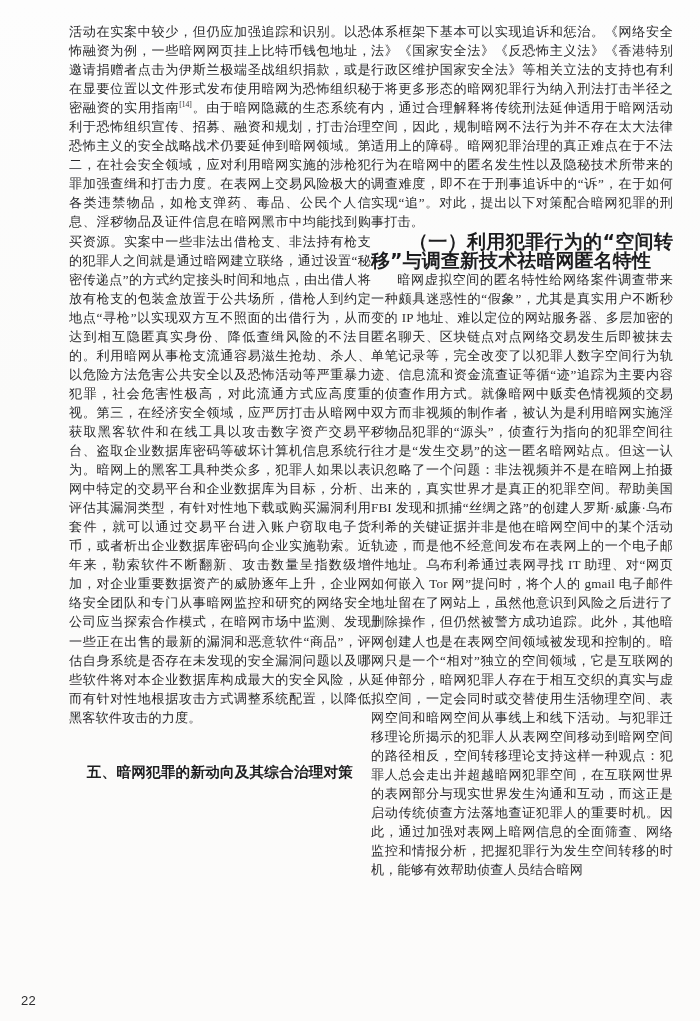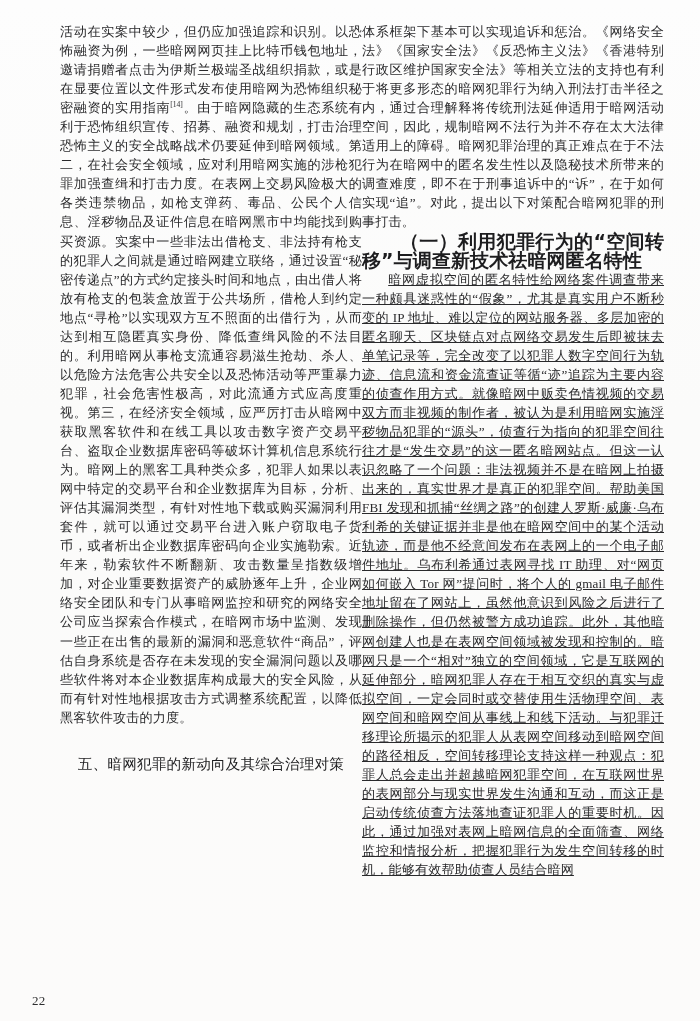--- a/index.html
+++ b/index.html
@@ -32,49 +32,49 @@
     width: 700px;
     height: 960px;
     display: flex;
     justify-content: flex-end;
   }
   .col {
     width: 302px;
     box-sizing: border-box;
   }
   .col-left { margin-left: 27px; }
-  .col-right { margin-right: 36px; }
+  .col-right { margin-right: 27px; }
 
   p.body {
     margin: 0;
     font-size: 13.1px;
     line-height: 19.05px;
     color: #2a2a2c;
     text-align: justify;
     text-justify: inter-ideograph;
     letter-spacing: 0.15px;
     font-family: "Liberation Serif", "DejaVu Serif", serif;
     -webkit-font-smoothing: none;
   }
-  p.body.indent { text-indent: 2em; text-decoration: underline; }
+  p.body.indent { text-indent: 2em; }
   p.cont { text-indent: 0; }
 
   sup.ref {
     font-size: 7.6px;
     vertical-align: super;
     line-height: 0;
     letter-spacing: 0;
   }
 
   h2.section-heading {
-    margin: 8px;
+    margin: 16px;
     padding: 0;
     font-size: 14.6px;
     line-height: 19.05px;
-    font-weight: normal;
+    font-weight: bold;
     text-align: center;
     color: #1d1d1f;
     font-family: "DejaVu Sans", "Liberation Sans", sans-serif;
     letter-spacing: 0.2px;
   }
   h3.sub-heading {
     margin: 0;
     padding: 0;
     font-size: 19px;
     line-height: 19.05px;
@@ -84,26 +84,26 @@
     text-justify: inter-ideograph;
     text-indent: 2em;
     font-family: "DejaVu Sans", "Liberation Sans", sans-serif;
     letter-spacing: 0.1px;
   }
   .vspace-before-heading { height: 19px; }
   .vspace-after-heading  { height: 19px; }
 
   .folio {
     position: absolute;
-    left: 32px;
+    left: 21px;
     bottom: 12px;
     font-size: 13px;
     line-height: 16px;
     color: #2d2d2f;
-    font-family: Liberation Serif, serif;
+    font-family: Liberation Sans, sans-serif;
     letter-spacing: 0.3px;
   }
 </style>
 </head>
 <body>
 
 <div class="page">
   <div class="scan-tint"></div>
 
   <div class="columns">

